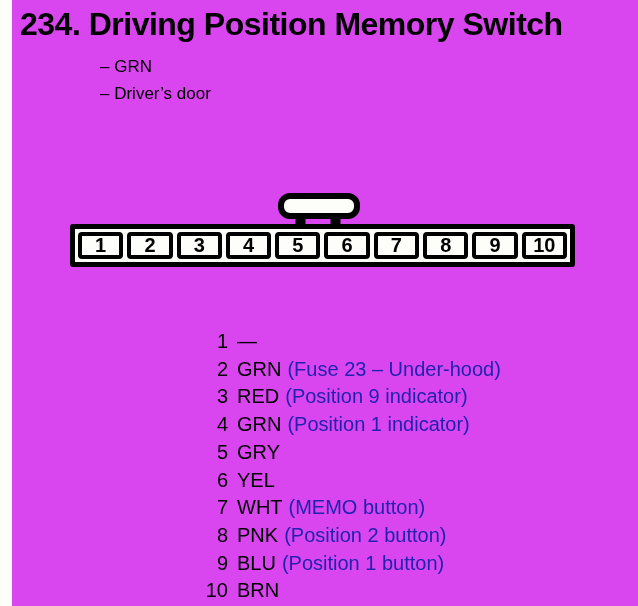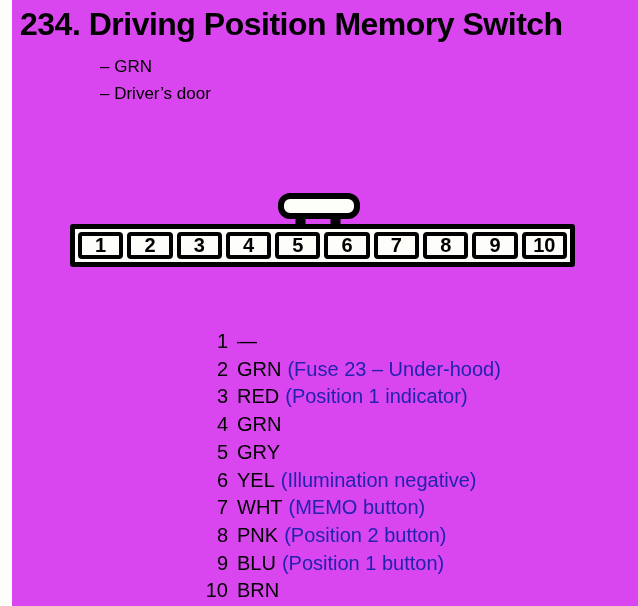--- a/index.html
+++ b/index.html
@@ -128,34 +128,34 @@
       <span class="desc"></span>
     </div>
     <div class="row">
       <span class="num">2</span>
       <span class="wire">GRN</span>
       <span class="desc">(Fuse 23 – Under-hood)</span>
     </div>
     <div class="row">
       <span class="num">3</span>
       <span class="wire">RED</span>
-      <span class="desc">(Position 1 indicator)</span>
+      <span class="desc">(Position 9 indicator)</span>
     </div>
     <div class="row">
       <span class="num">4</span>
       <span class="wire">GRN</span>
+      <span class="desc">(Position 1 indicator)</span>
     </div>
     <div class="row">
       <span class="num">5</span>
       <span class="wire">GRY</span>
     </div>
     <div class="row">
       <span class="num">6</span>
       <span class="wire">YEL</span>
-      <span class="desc">(Illumination negative)</span>
     </div>
     <div class="row">
       <span class="num">7</span>
       <span class="wire">WHT</span>
       <span class="desc">(MEMO button)</span>
     </div>
     <div class="row">
       <span class="num">8</span>
       <span class="wire">PNK</span>
       <span class="desc">(Position 2 button)</span>

